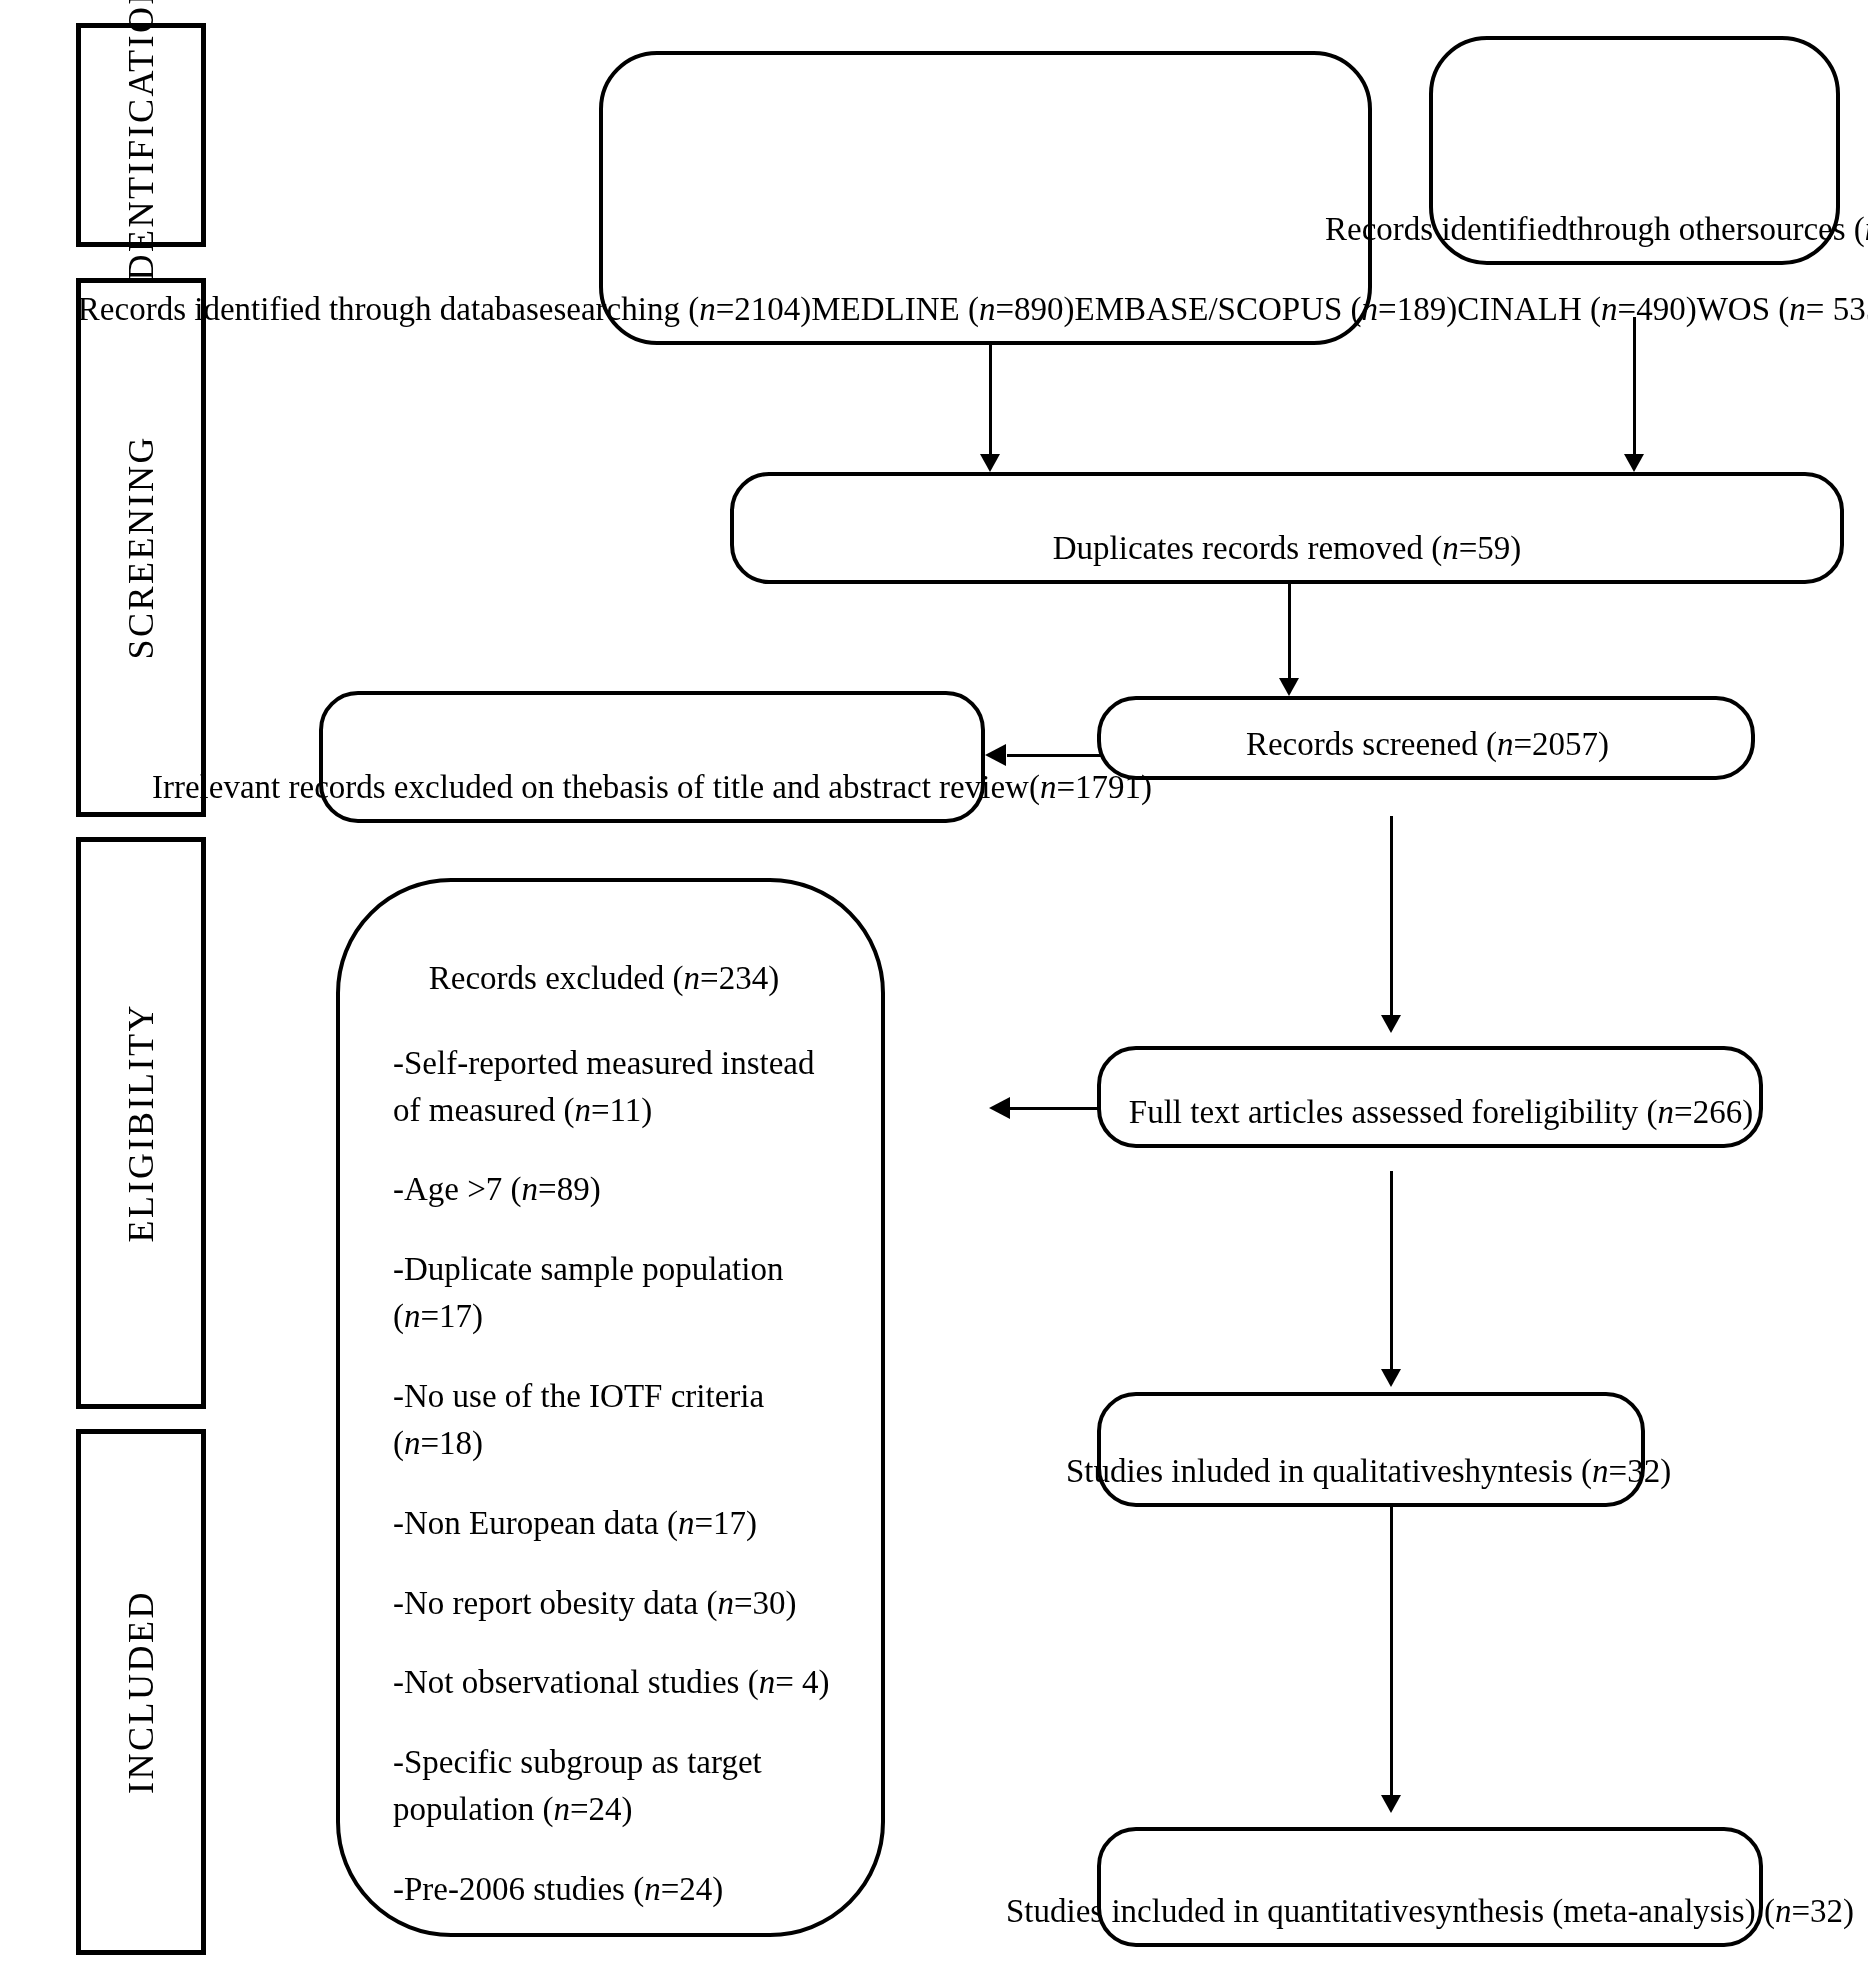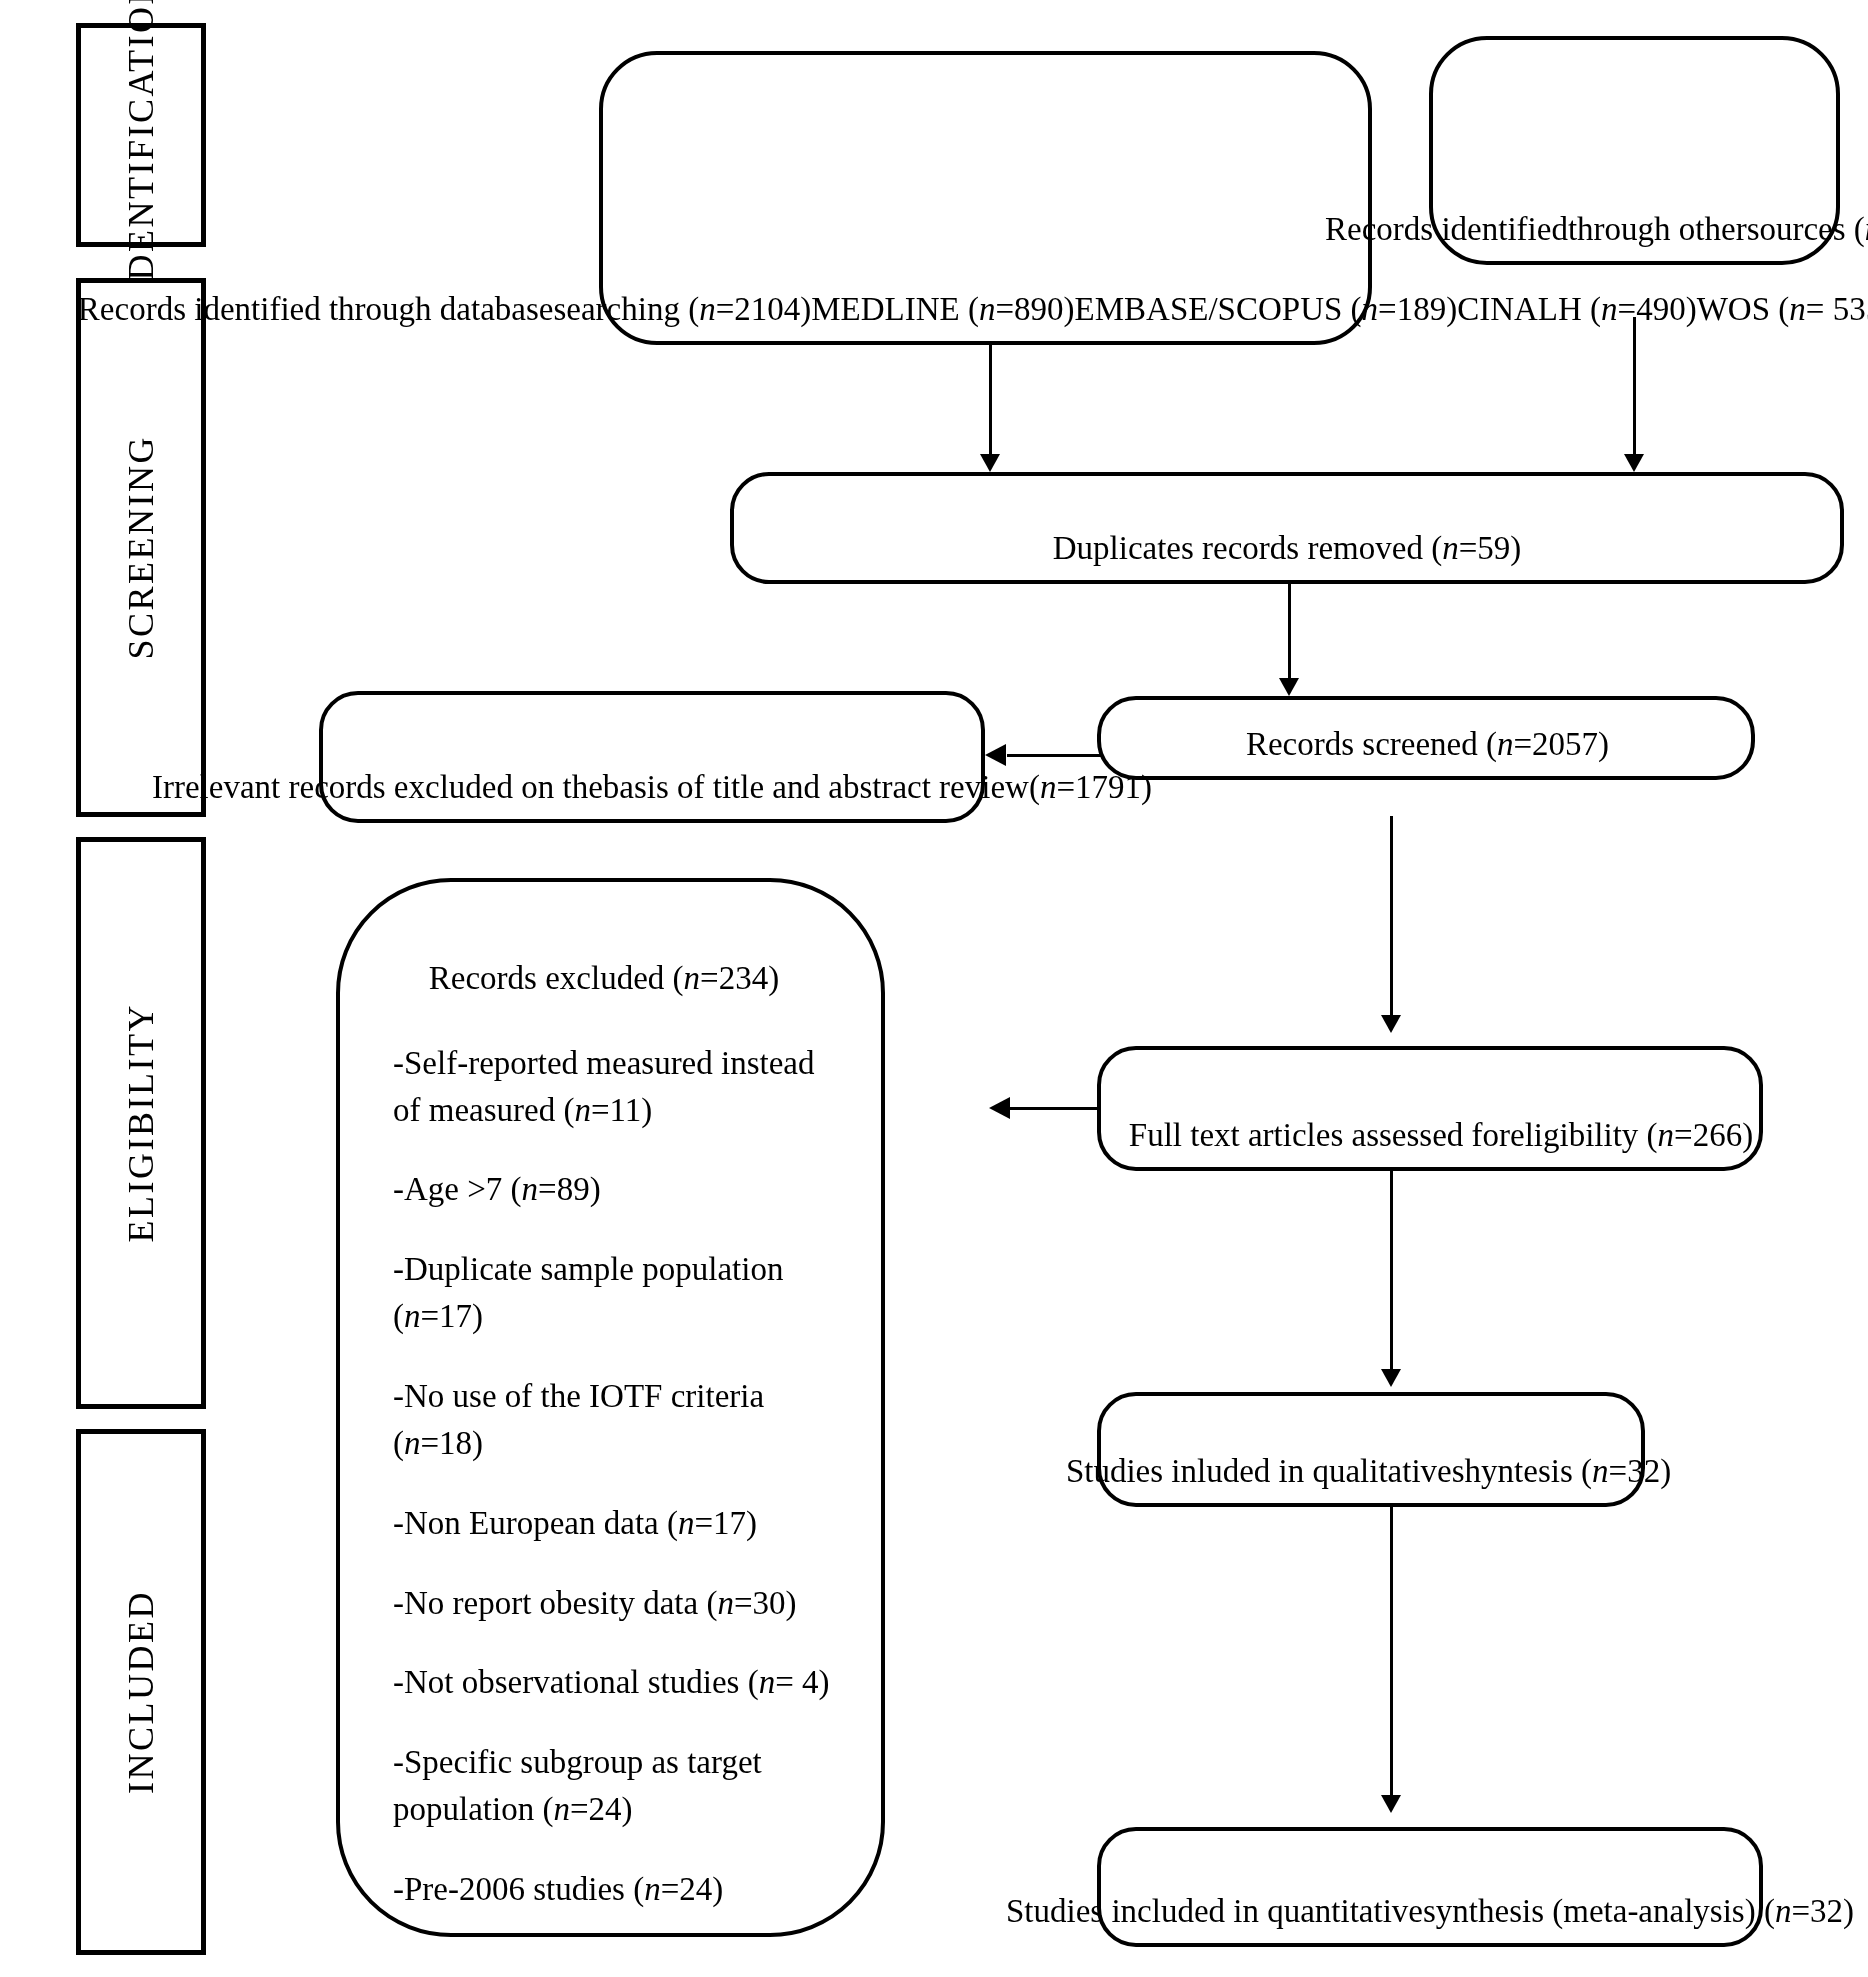--- a/index.html
+++ b/index.html
@@ -169,21 +169,21 @@
 
   <div class="fbox r-med" style="left:319px; top:691px; width:666px; height:132px;">
     <span class="line">Irrelevant records excluded on the</span>
     <span class="line">basis of title and abstract review</span>
     <span class="line">(<em class="nv">n</em>=1791)</span>
   </div>
 
   <div class="vline" style="left:1390px; top:816px; width:3.3px; height:206px;"></div>
   <div class="arrow-down" style="left:1381px; top:1015px;"></div>
 
-  <div class="fbox r-med" style="left:1097px; top:1046px; width:666px; height:125px;padding-left:40px;">
+  <div class="fbox r-med" style="left:1097px; top:1046px; width:666px; height:102px;padding-left:40px;">
     <span class="line">Full text articles assessed for</span>
     <span class="line">eligibility (<em class="nv">n</em>=266)</span>
   </div>
 
   <div class="hline" style="left:1010px; top:1107px; width:89px; height:3.3px;"></div>
   <div class="arrow-left" style="left:989px; top:1097px;"></div>
 
   <div class="fbox r-xlarge" style="left:336px; top:878px; width:549px; height:1059px; justify-content:flex-start; padding-top:81px;">
     <div class="excl-inner">
       <span class="excl-title">Records excluded (<em class="nv">n</em>=234)</span>

